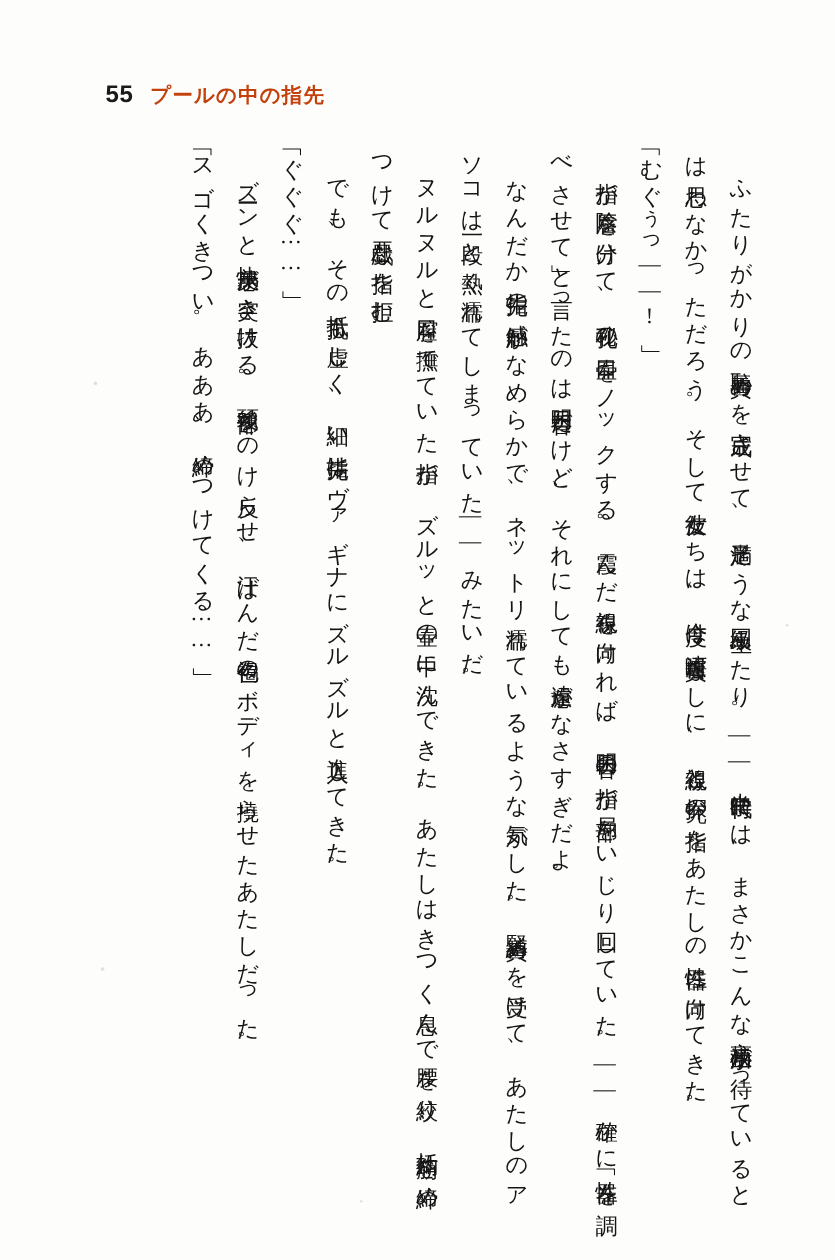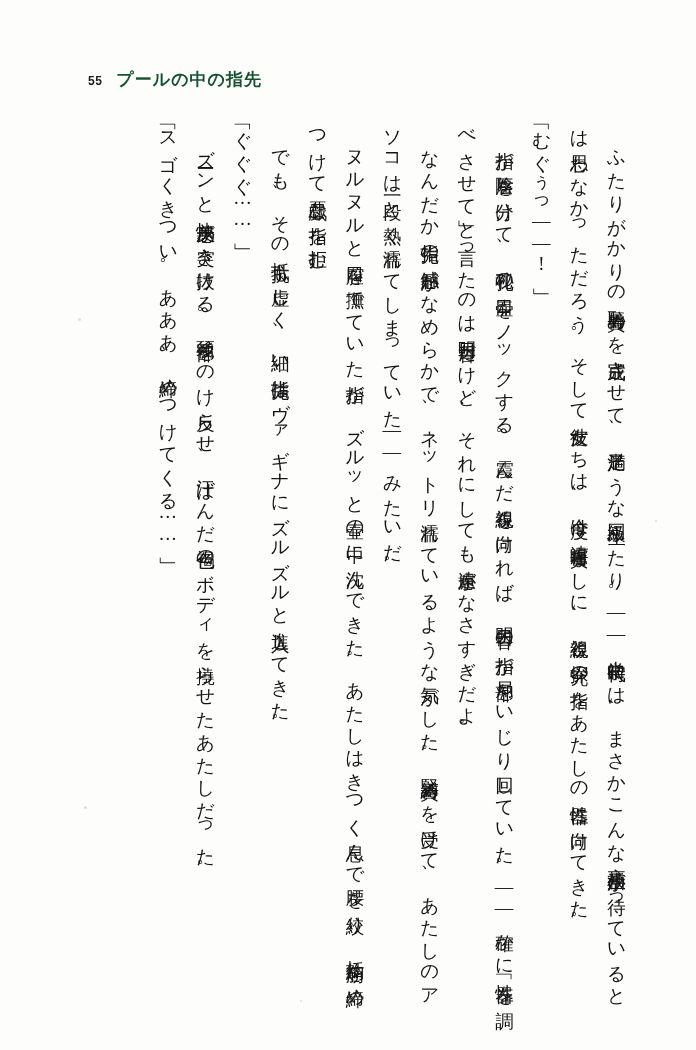--- a/index.html
+++ b/index.html
@@ -33,30 +33,30 @@
   .header {
     position: absolute;
     top: 68px;
     left: 88px;
     display: flex;
     align-items: baseline;
     gap: 14px;
     font-family: "Liberation Sans", "DejaVu Sans", sans-serif;
   }
   .header .page-number {
-    font-size: 12px;
+    font-size: 20px;
     font-weight: 700;
     letter-spacing: 0.5px;
     color: #1a1a1a;
   }
   .header .running-title {
     font-size: 17px;
     font-weight: 700;
     letter-spacing: 1px;
-    color: #14532d;
+    color: #c2410c;
   }
 
   .body-text {
     position: absolute;
     top: 118px;
     right: 62px;
     height: 880px;
     width: 572px;
     writing-mode: vertical-rl;
     text-orientation: upright;

